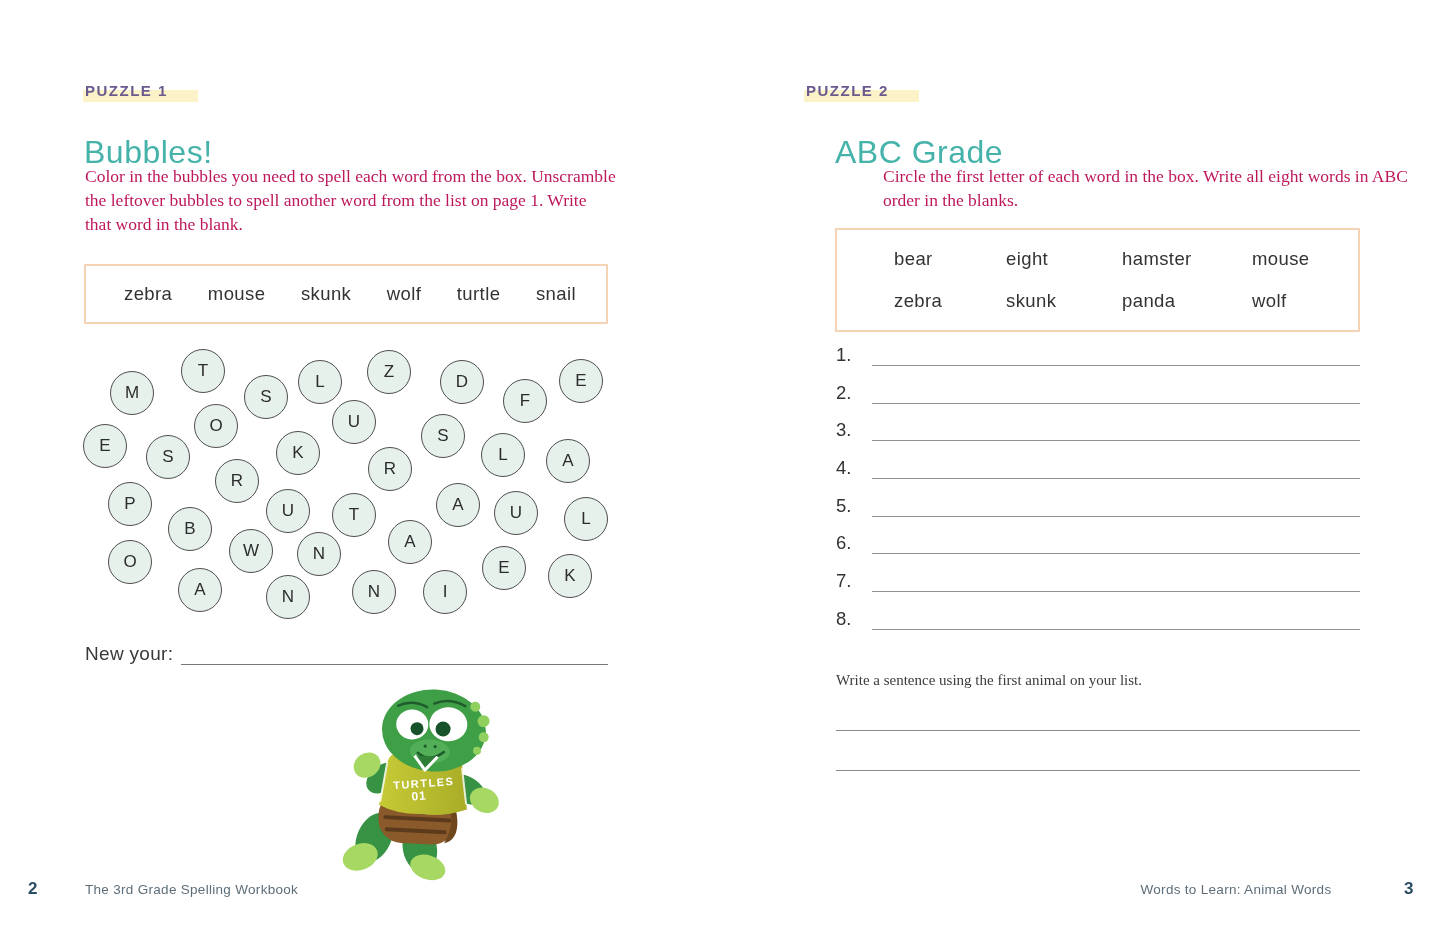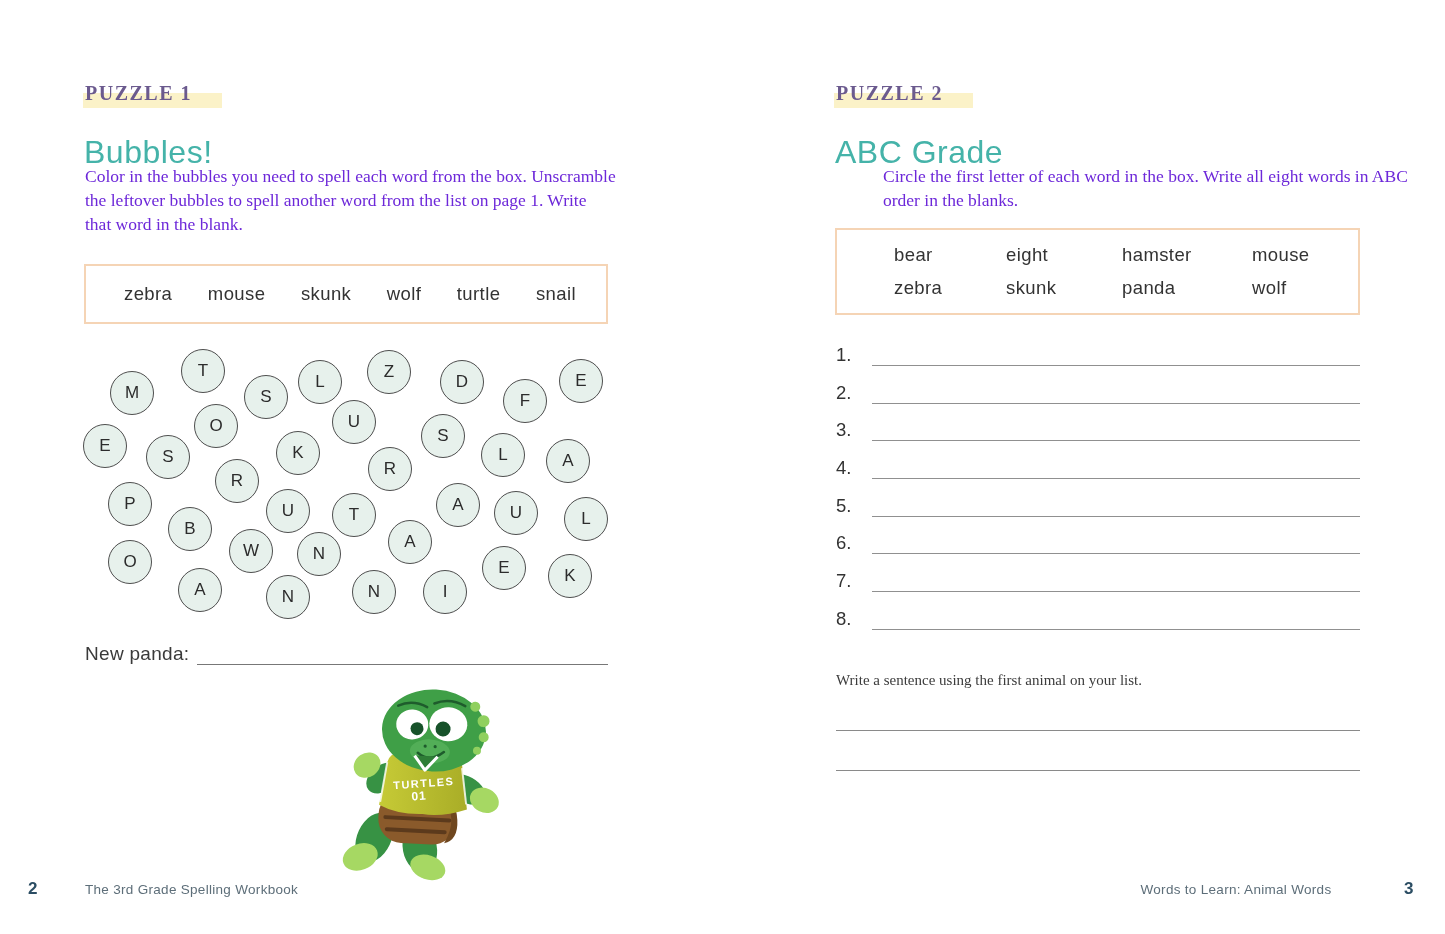--- a/index.html
+++ b/index.html
@@ -8,59 +8,59 @@
     position:relative;
     background:#ffffff;
     font-family:"Liberation Sans", sans-serif;
     overflow:hidden;
     color:#333;
   }
 
   .puzzle-label {
     position:absolute;
     display:inline-block;
-    font-family:Liberation Serif, serif;
+    font-family:Liberation Sans, sans-serif;
     font-weight:bold;
-    font-size:20px;
+    font-size:15px;
     letter-spacing:1.5px;
     color:#6b5a8e;
     background:linear-gradient(to top, #fbf2c8 58%, transparent 58%);
     padding:0 30px 3px 2px;
   }
   .page-title {
     position:absolute;
     font-weight:normal;
     font-size:32px;
     letter-spacing:0.5px;
     color:#45b3a9;
     margin-top:20px;
   }
   .instructions {
     position:absolute;
     font-family:"Liberation Serif", serif;
     font-size:17.5px;
     line-height:1.37;
-    color:#6d28d9;
+    color:#be185d;
   }
 
   .word-box {
     position:absolute;
     border:2px solid #f5d4b5;
     background:#fff;
   }
   .word-box-left {
     left:84px; top:264px; width:524px; height:60px;
     display:flex; align-items:center; justify-content:space-between;
     padding:0 30px 0 38px;
   }
   .word-box-left .word {
     font-size:18.5px; color:#333; letter-spacing:0.4px;
   }
   .word-box-right {
-    left:835px; top:228px; width:525px; height:87px;
+    left:835px; top:228px; width:525px; height:104px;
     display:grid;
     grid-template-columns:112px 116px 130px 1fr;
     grid-template-rows:1fr 1fr;
     align-items:center;
     padding:8px 10px 8px 57px;
   }
   .word-box-right .word {
     font-size:18.5px; color:#333; letter-spacing:0.4px;
   }
 
@@ -275,21 +275,21 @@
       <div class="bubble" style="left: 374px; top: 592px;">
         <span>N</span>
       </div>
 
       <div class="bubble" style="left: 445px; top: 592px;">
         <span>I</span>
       </div>
     </div>
 
   <div class="new-word-row">
-    <span class="new-word-label">New panda:</span>
+    <span class="new-word-label">New your:</span>
     <span class="new-word-line"></span>
   </div>
 
   <svg class="turtle" viewBox="0 0 178 198">
     <g transform="rotate(3 89 99)">
 
       <ellipse cx="44" cy="152" rx="17" ry="26" transform="rotate(22 44 152)" fill="#379244"></ellipse>
       <ellipse cx="31" cy="172" rx="18" ry="13" transform="rotate(-24 31 172)" fill="#a6d863"></ellipse>
       <ellipse cx="90" cy="160" rx="17" ry="25" transform="rotate(-14 90 160)" fill="#379244"></ellipse>
       <ellipse cx="99" cy="179" rx="18" ry="12" transform="rotate(16 99 179)" fill="#a6d863"></ellipse>
@@ -332,21 +332,21 @@
       <circle cx="100" cy="58" r="1.6" fill="#1e5c2c"></circle>
       <path d="M83,65 Q95,75 109,63" stroke="#1e5c2c" stroke-width="2.5" fill="none" stroke-linecap="round"></path>
 
       <path d="M80,68 L91,82 L103,68" stroke="#ffffff" stroke-width="3" fill="#2e7d36" stroke-linejoin="round"></path>
 
       <text x="91" y="99" transform="rotate(-7 91 99)" font-family="Liberation Sans, sans-serif" font-size="11" font-weight="bold" fill="#ffffff" text-anchor="middle" letter-spacing="1.5">TURTLES</text>
       <text x="87" y="112" transform="rotate(-7 87 112)" font-family="Liberation Sans, sans-serif" font-size="12" font-weight="bold" fill="#ffffff" text-anchor="middle" letter-spacing="1">01</text>
     </g>
   </svg>
 
-  <span class="puzzle-label" style="left:834px; top:82px;text-align:right;">PUZZLE 2</span>
+  <span class="puzzle-label" style="left:804px; top:82px;text-align:right;">PUZZLE 2</span>
 
   <h1 class="page-title" style="left:835px; top:114px;">ABC Grade</h1>
 
   <p class="instructions" style="left:836px; top:165px; width:532px;margin-left:47px;">Circle the first letter of each word in the box. Write all eight words in ABC order in the blanks.</p>
 
   <div class="word-box word-box-right">
     <div style="display:contents">
       
     
         <span class="word">bear</span>

